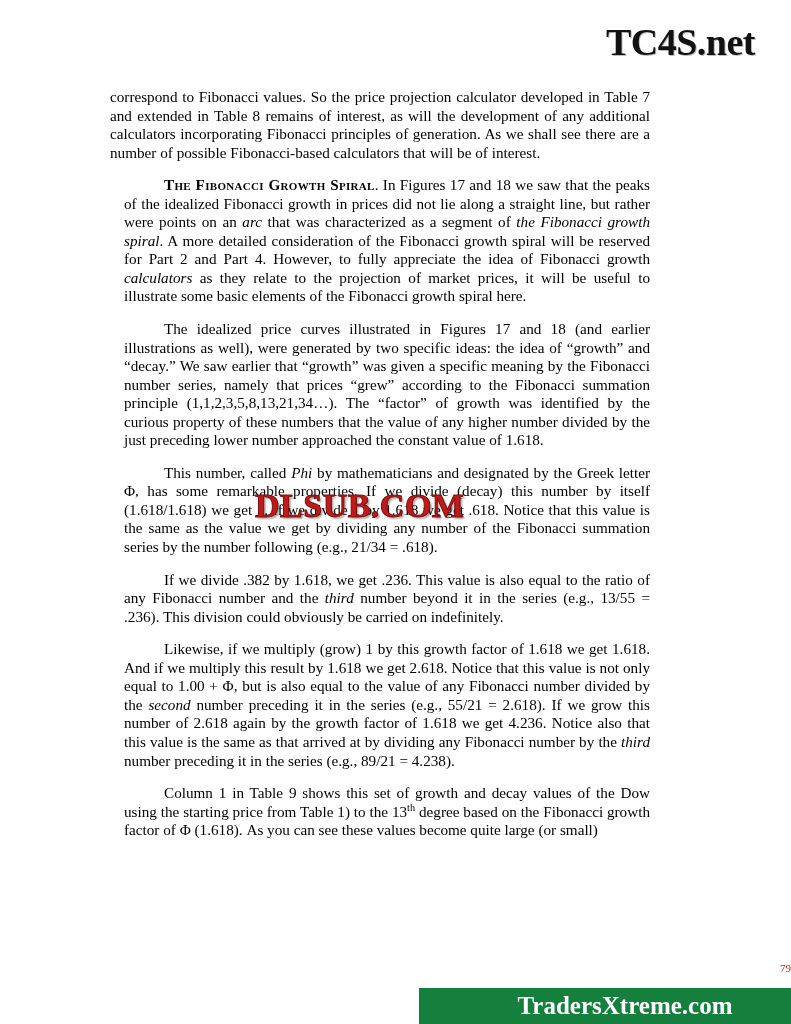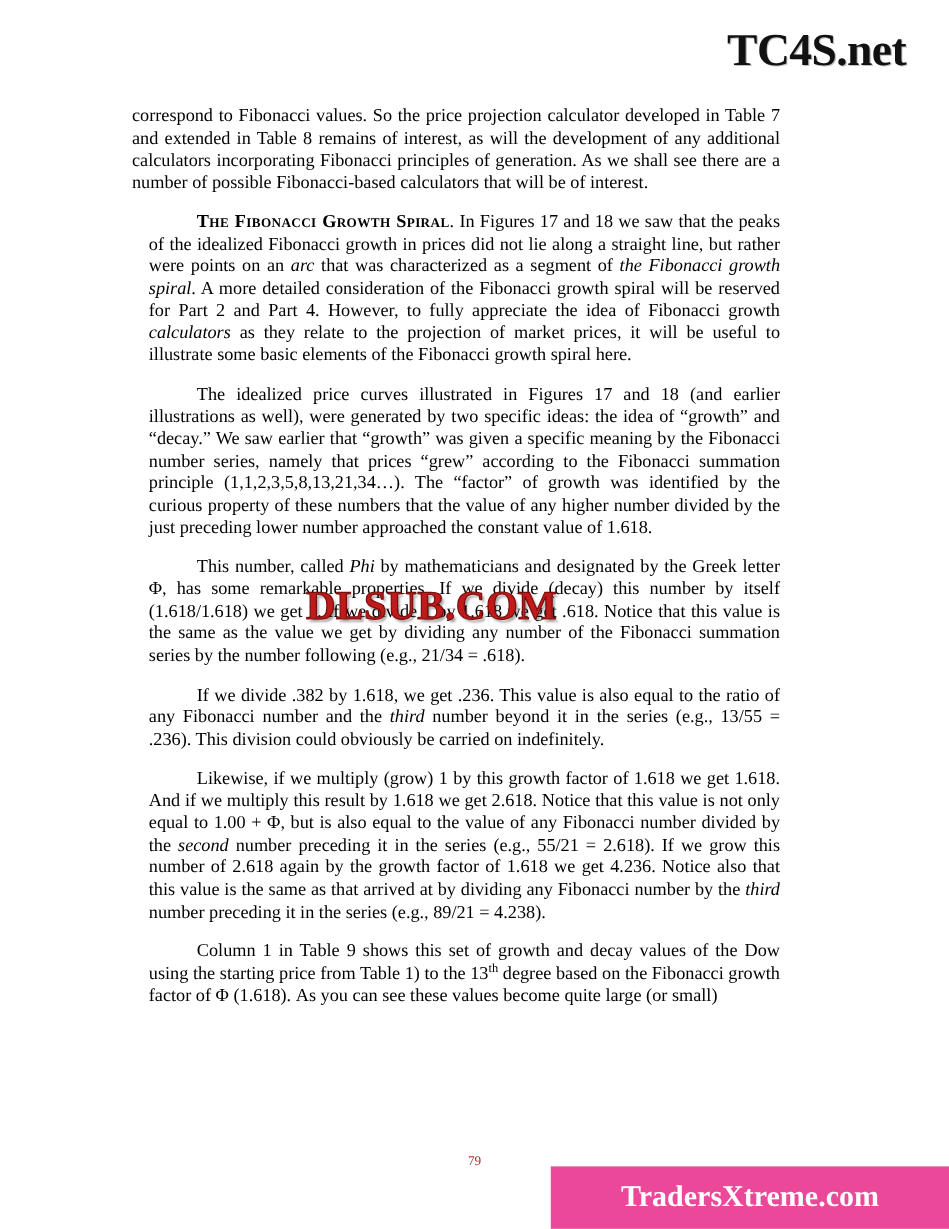--- a/index.html
+++ b/index.html
@@ -78,36 +78,37 @@
     text-shadow: 2px 2px 2px rgba(0,0,0,0.35);
     white-space: nowrap;
   }
 
   
   .page-number {
     position: absolute;
     left: 0;
     right: 0;
     top: 962px;
-    text-align: center;
+    text-align: right;
     font-size: 11px;
     color: #b02a2a;
   }
 
   
   .bottom-watermark {
     position: absolute;
     right: 0;
     bottom: 0;
     width: 332px;
-    height: 52px;
-    background: #ec4899;
+    height: 36px;
+    background: #15803d;
     display: flex;
     align-items: center;
     justify-content: center;
+    padding-left: 40px;
   }
   .bottom-watermark .bw-text {
     font-family: "Liberation Serif", serif;
     font-size: 25px;
     font-weight: bold;
     color: #ffffff;
     letter-spacing: 0px;
   }
 </style>
 </head>

